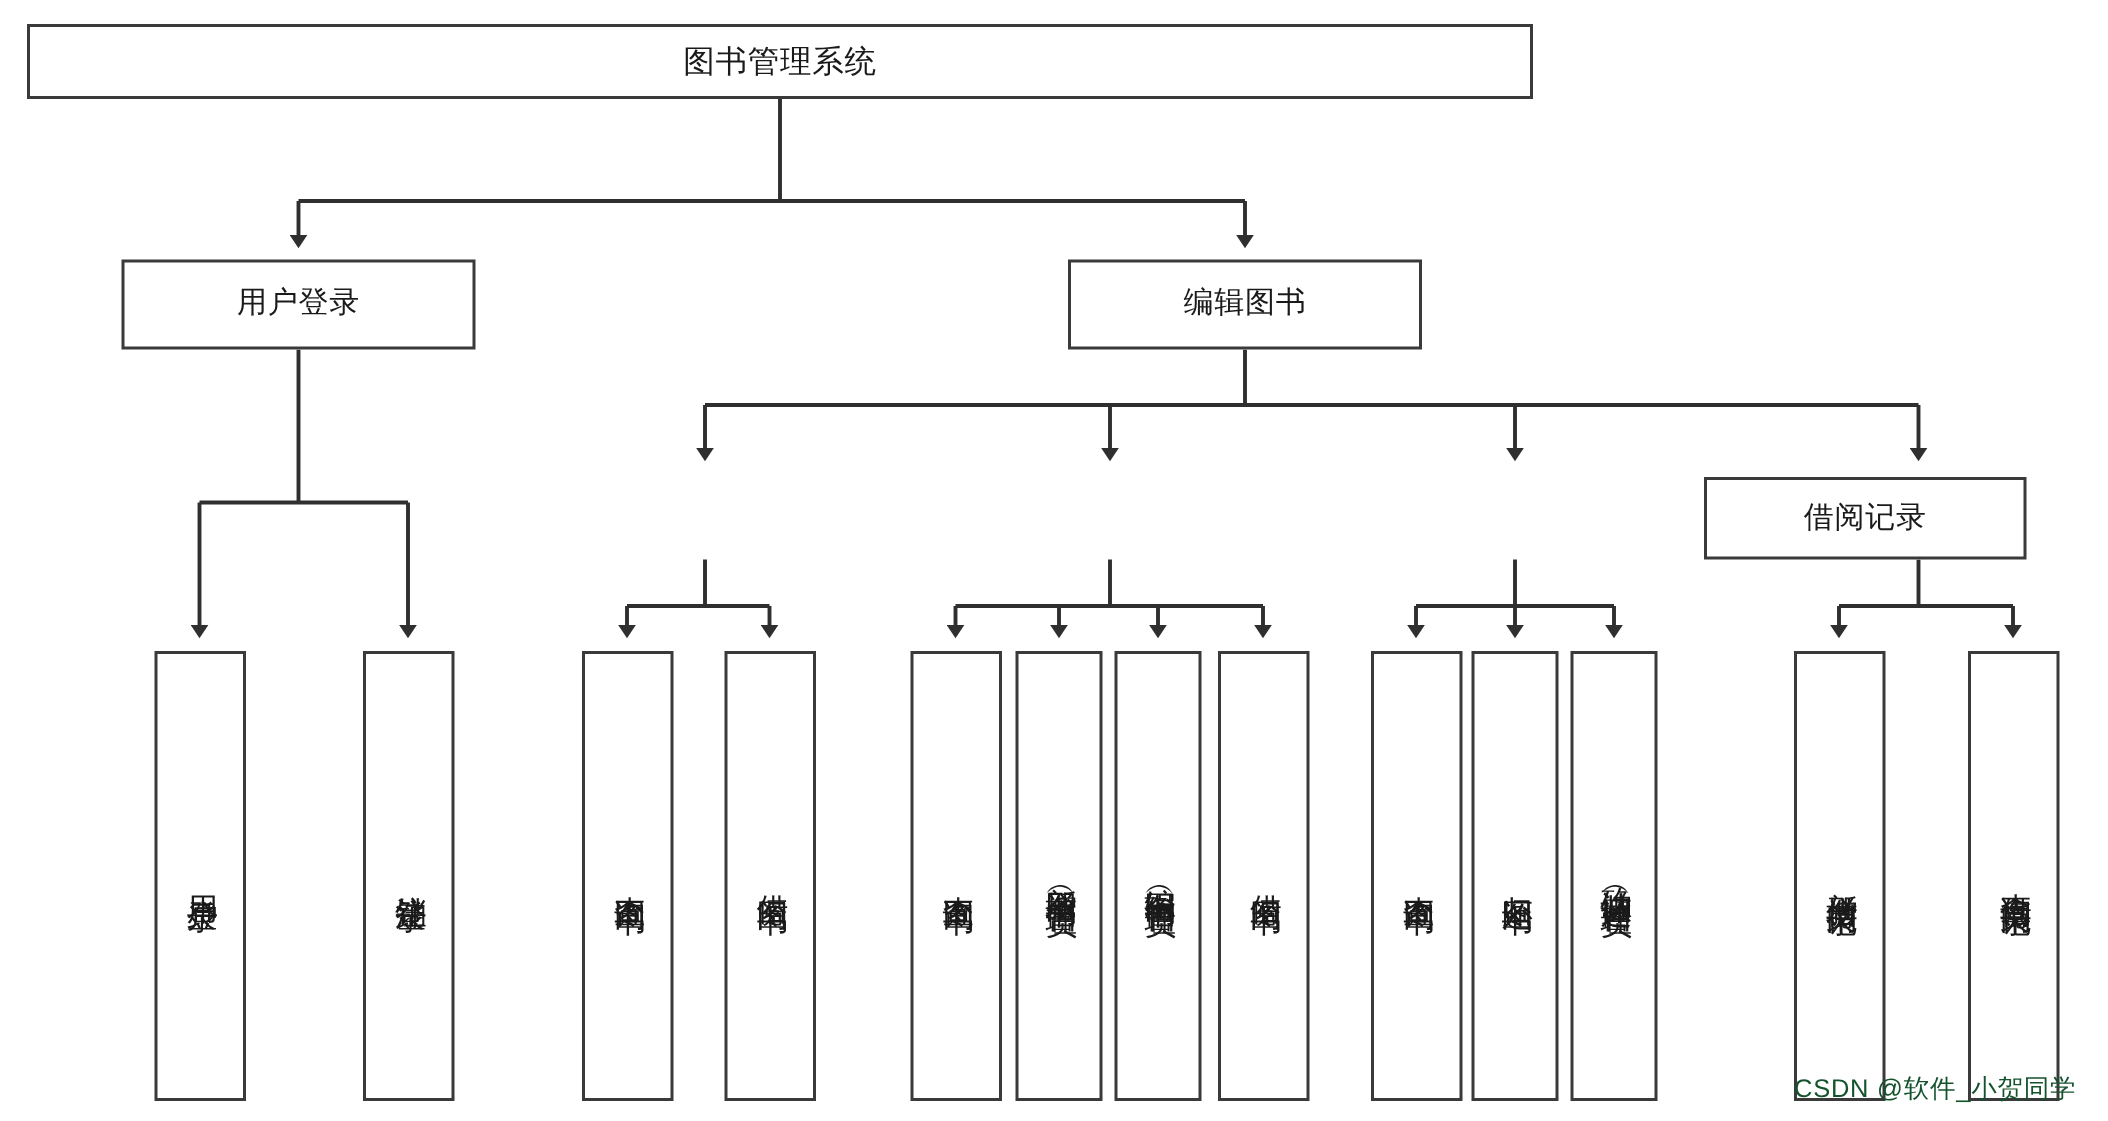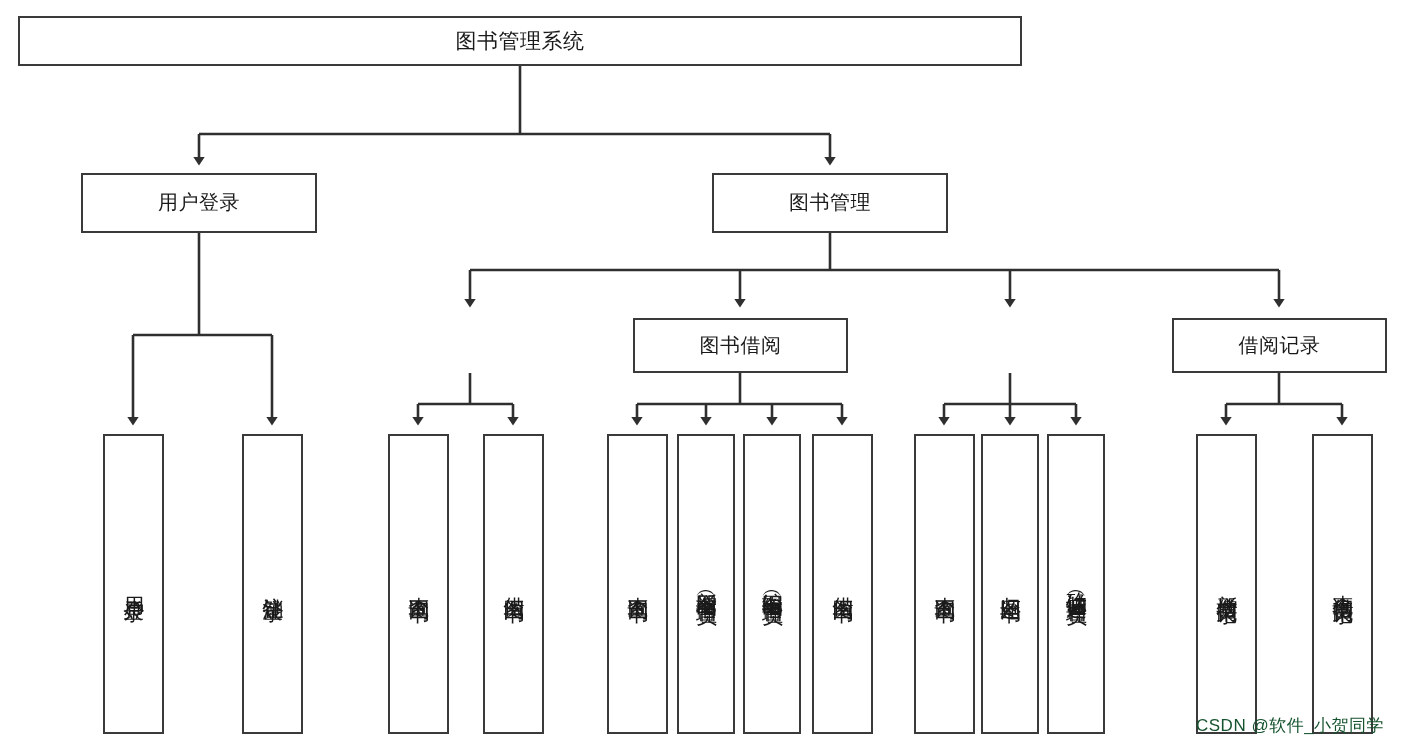--- a/index.html
+++ b/index.html
@@ -122,27 +122,24 @@
   </svg>
 
   <div class="node root horiz" style="left:18px; top:16px; width:1004px; height:50px;">
     <span class="label">图书管理系统</span>
   </div>
 
   <div class="node horiz" style="left:81px; top:173px; width:236px; height:60px;">
     <span class="label">用户登录</span>
   </div>
   <div class="node horiz" style="left:712px; top:173px; width:236px; height:60px;">
-    <span class="label">图书管理</span>
+    <span class="label">编辑图书</span>
   </div>
 
-  <div class="node horiz" style="left:633px; top:318px; width:215px; height:55px;">
-    <span class="label">图书借阅</span>
-  </div>
-  <div class="node horiz" style="left:1172px; top:318px; width:215px; height:55px;">
+  <div class="node horiz" style="left:1136px; top:318px; width:215px; height:55px;">
     <span class="label">借阅记录</span>
   </div>
 
   <div class="node vert" style="left:103px; top:434px; width:61px; height:300px;">
     <span class="label">用户登录</span>
   </div>
   <div class="node vert" style="left:242px; top:434px; width:61px; height:300px;">
     <span class="label">注销登录</span>
   </div>
 

